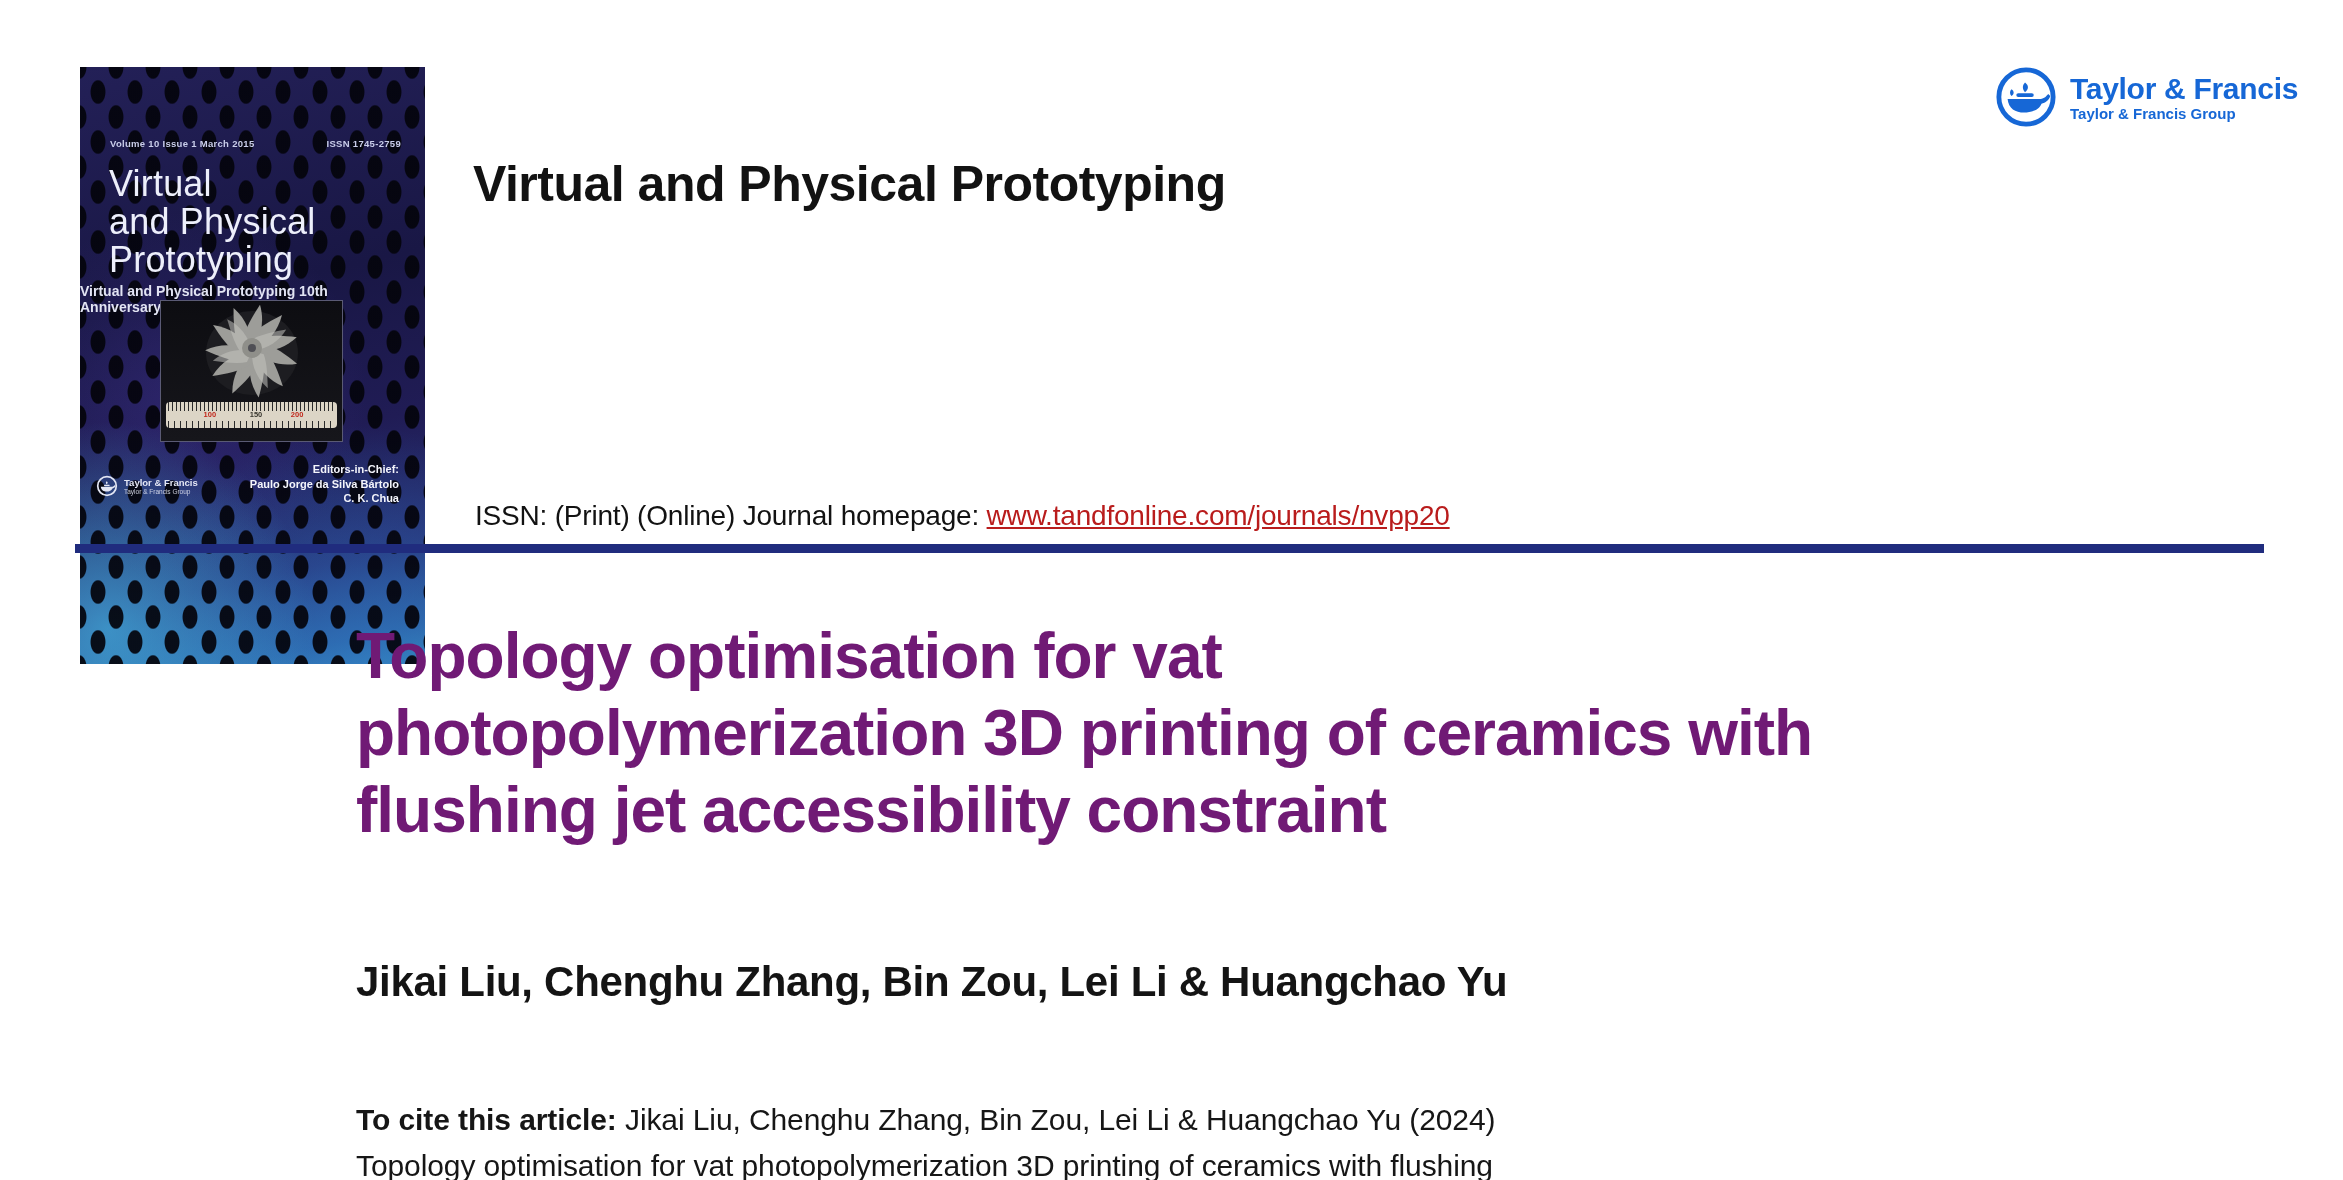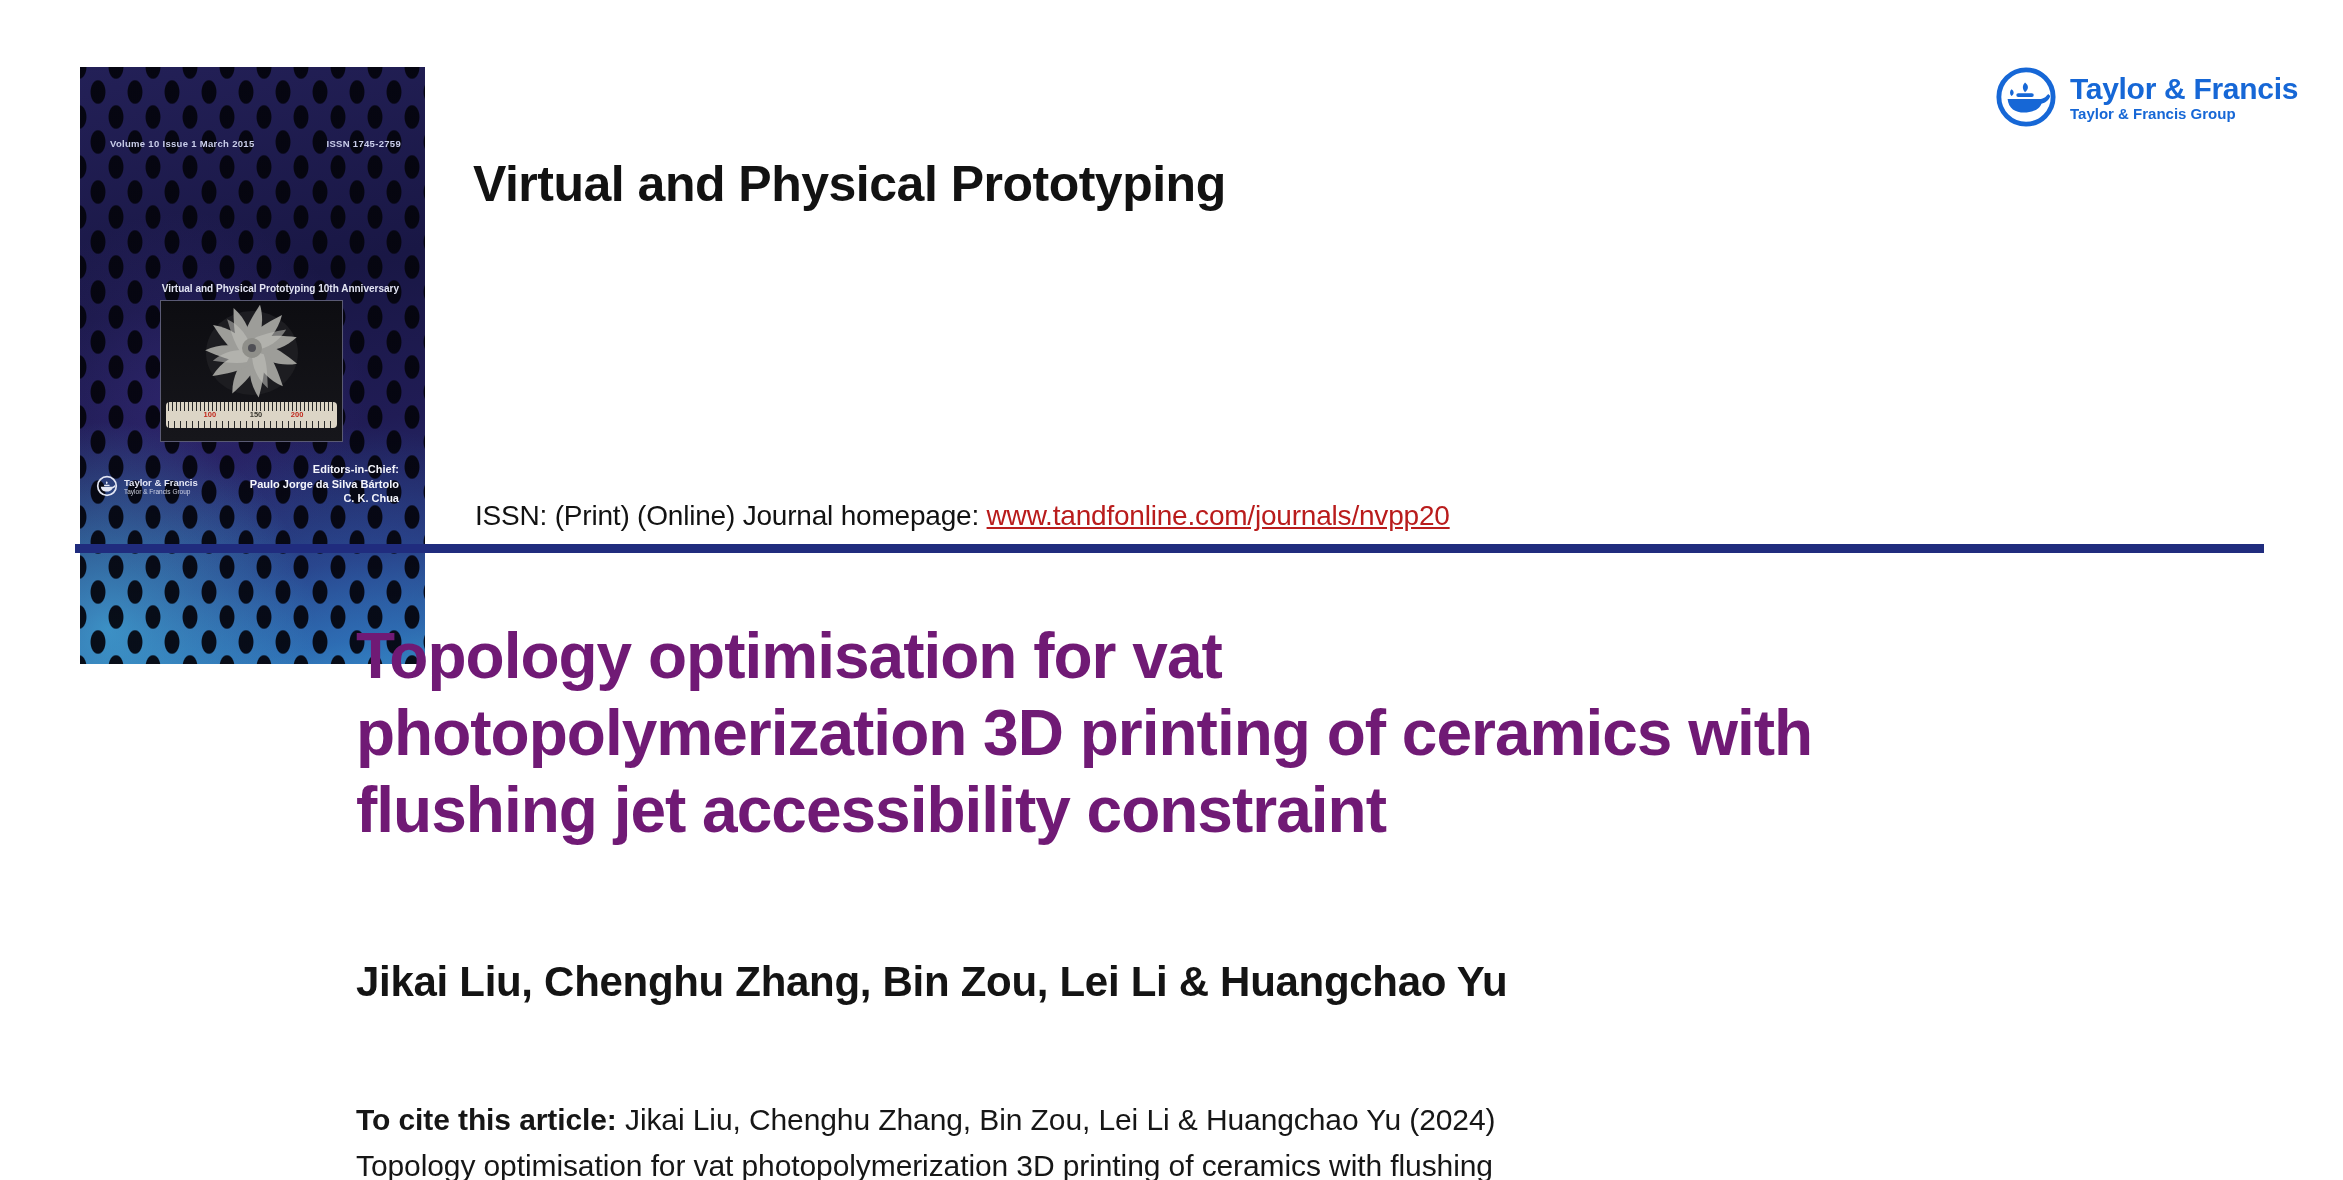--- a/index.html
+++ b/index.html
@@ -33,21 +33,21 @@
     position:absolute;left:30px;right:24px;top:71px;
     display:flex;justify-content:space-between;
     font-size:9.5px;font-weight:bold;color:#c9cdea;letter-spacing:.3px;
   }
   .cover-title{
     position:absolute;left:29px;top:98px;
     font-size:36px;line-height:38px;font-weight:400;color:#edeffb;letter-spacing:.2px;
   }
   .cover-anniversary{
     position:absolute;right:26px;top:216px;
-    font-size:10px;font-weight:bold;color:#e2e4f3;
+    font-size:14px;font-weight:bold;color:#e2e4f3;
   }
   .cover-photo{
     position:absolute;left:80px;top:233px;width:183px;height:142px;
     background:linear-gradient(#0d0d11,#16161b);
     border:1px solid #5a5a74;box-sizing:border-box;
   }
   .ruler{
     position:absolute;left:5px;right:5px;top:101px;height:26px;
     background:#dcd5c6;border-radius:4px;
   }
@@ -116,20 +116,25 @@
   }
   .cite .lbl{font-weight:bold;margin-top:43px;}
 </style>
 </head>
 <body>
 
 <div class="cover">
   <div class="cover-topline">
     <span>Volume 10  Issue 1  March 2015</span>
     <span>ISSN 1745-2759</span>
+  </div>
+  <div class="cover-title">
+    <div>Virtual</div>
+    <div>and Physical</div>
+    <div>Prototyping</div>
   </div>
   <div class="cover-anniversary">Virtual and Physical Prototyping 10th Anniversary</div>
 
   <div class="cover-photo">
     <svg width="120" height="98" viewBox="0 0 120 98" style="position:absolute;left:31px;top:2px">
       <ellipse cx="60" cy="50" rx="46" ry="42" fill="#1d1d21"></ellipse>
       <g fill="#9d9d99">
         <g transform="rotate(0 60 48)">
             <path d="M60 48 C76 40 86 28 90 12 C78 18 64 26 58 34 Z"></path>
           </g>

